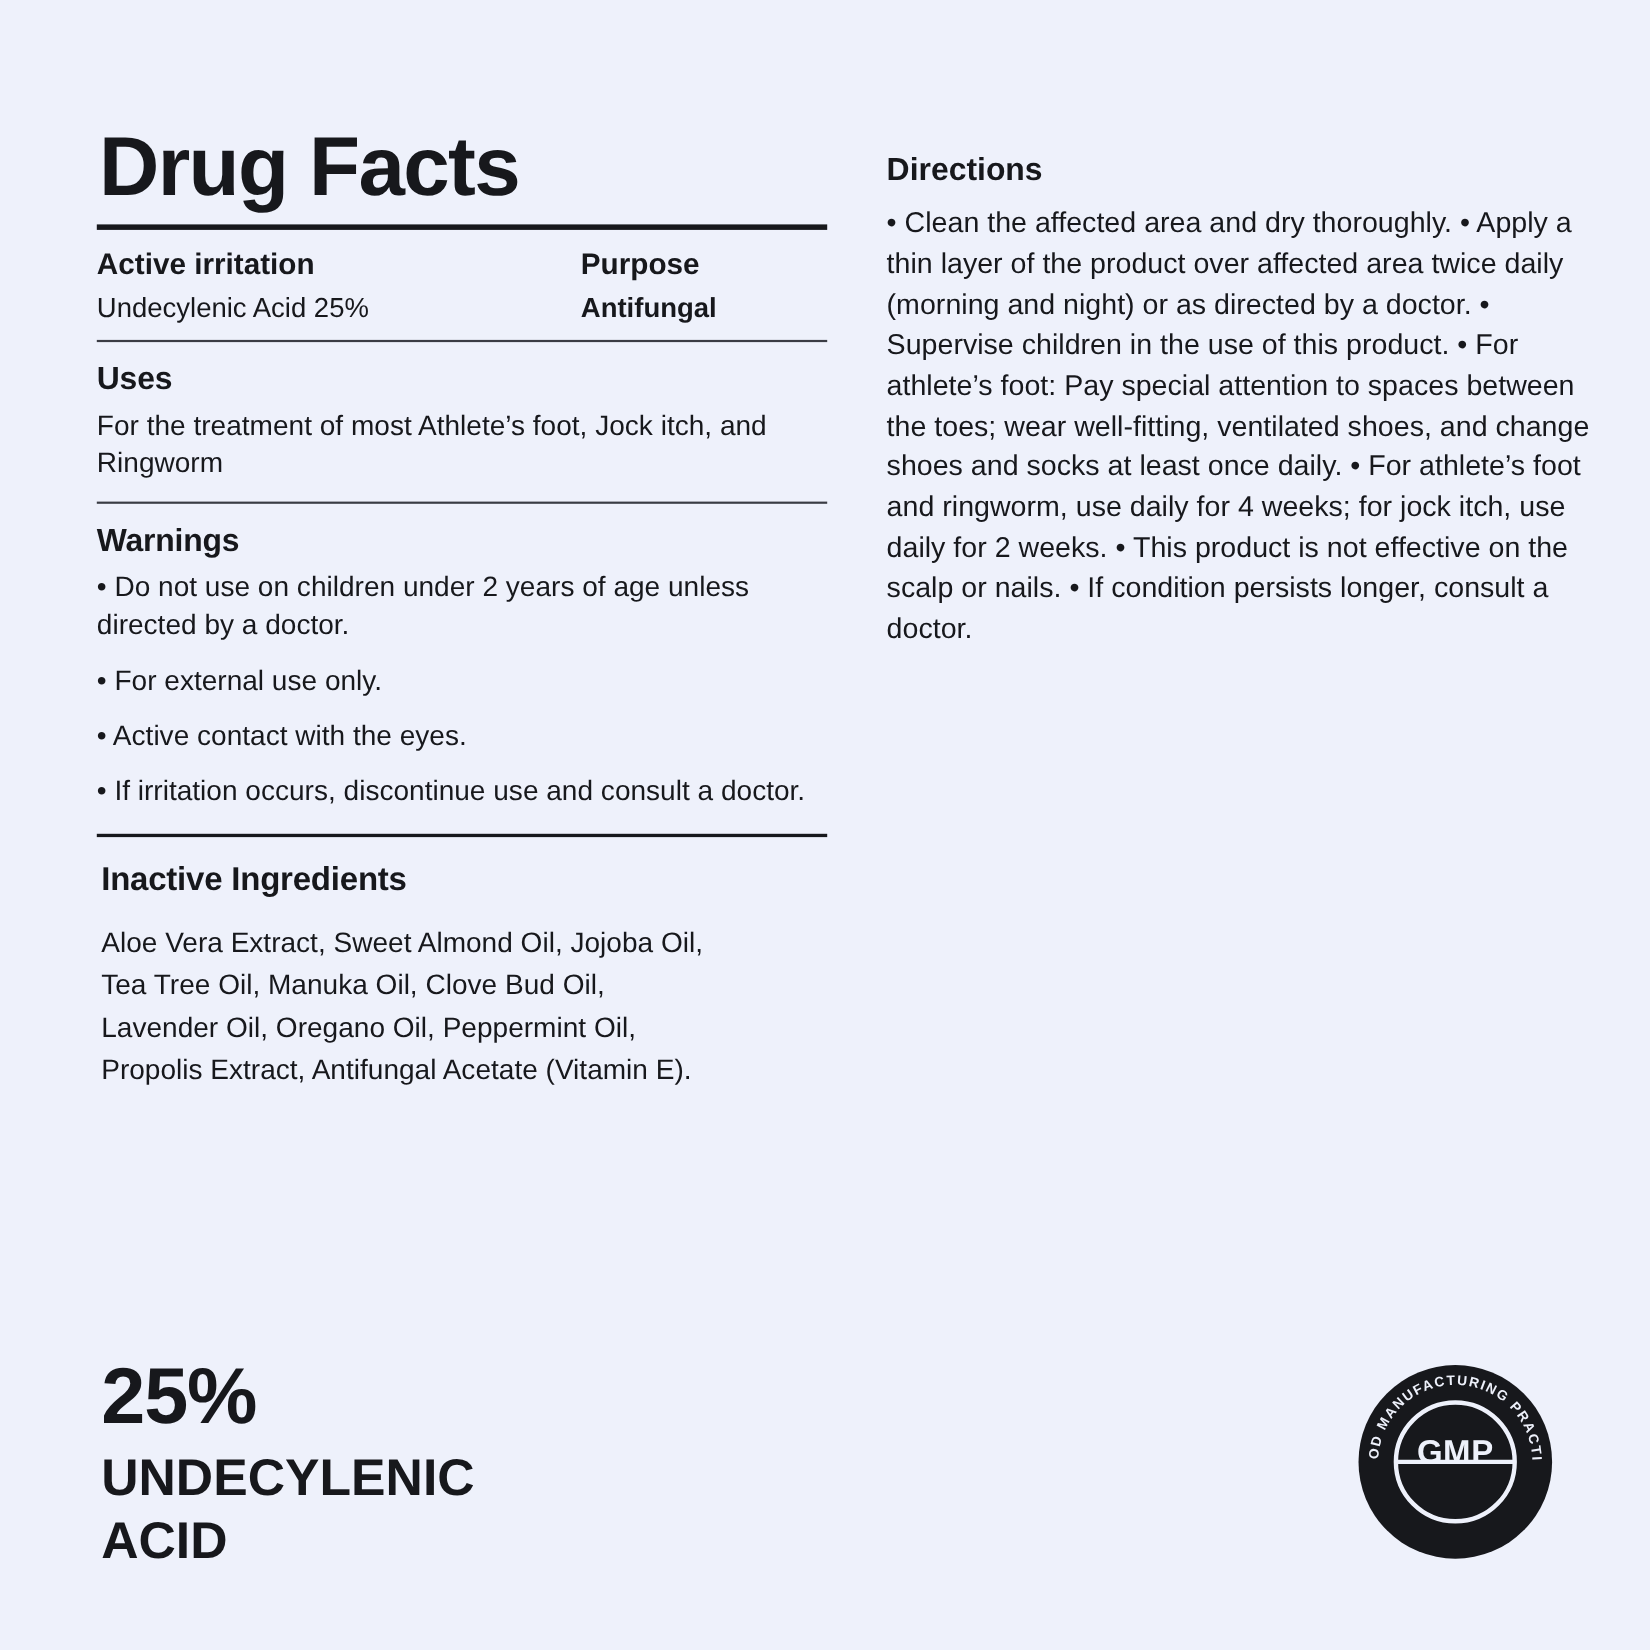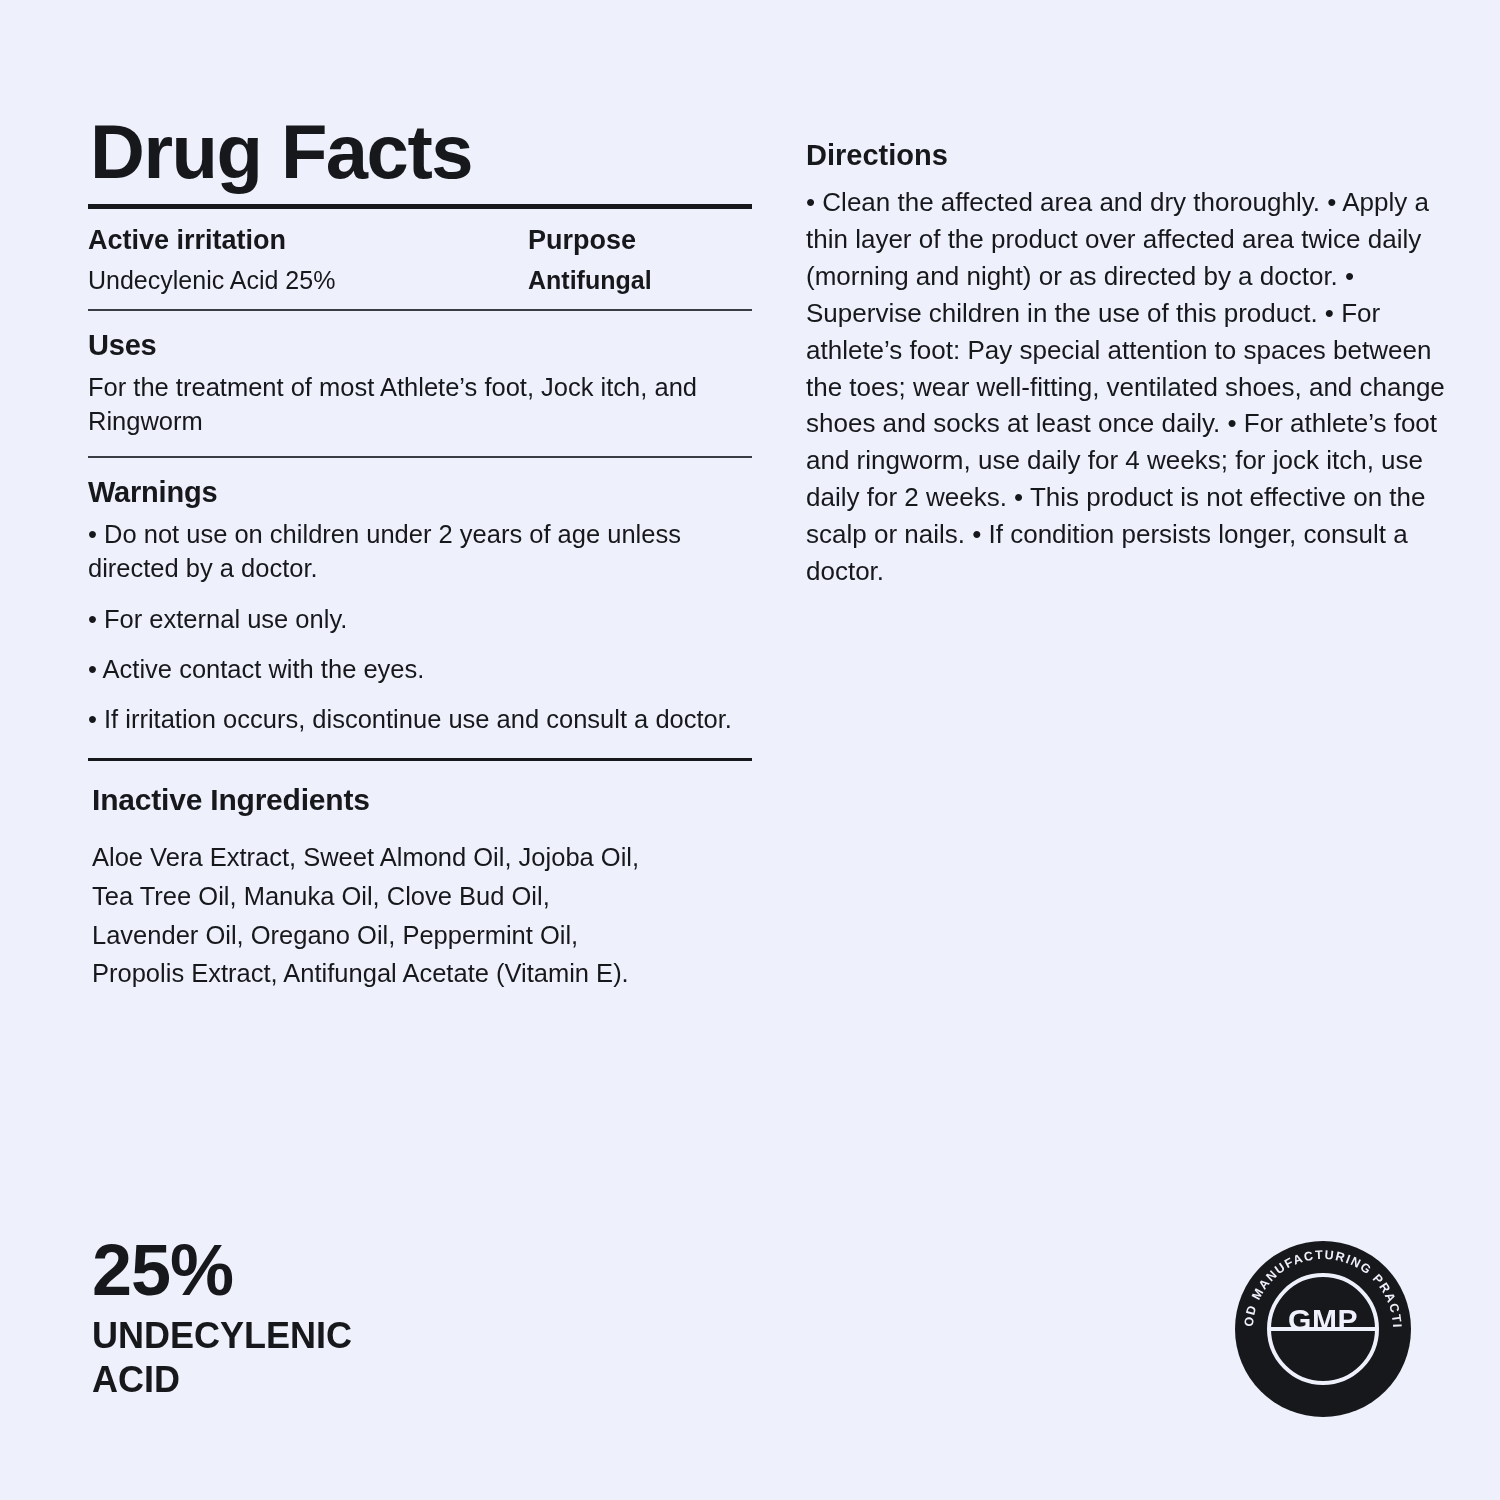--- a/index.html
+++ b/index.html
@@ -136,21 +136,21 @@
     top: 1190px;
   }
   .claim .pct {
     font-size: 72px;
     font-weight: 700;
     letter-spacing: -1px;
     line-height: 1.0;
     margin: 0 0 8px 0;
   }
   .claim .sub {
-    font-size: 36px;
+    font-size: 47px;
     font-weight: 700;
     letter-spacing: 0px;
     line-height: 1.22;
     margin: 0;
     text-transform: uppercase;
   }
 
   .gmp {
     position: absolute;
     left: 1228px;

